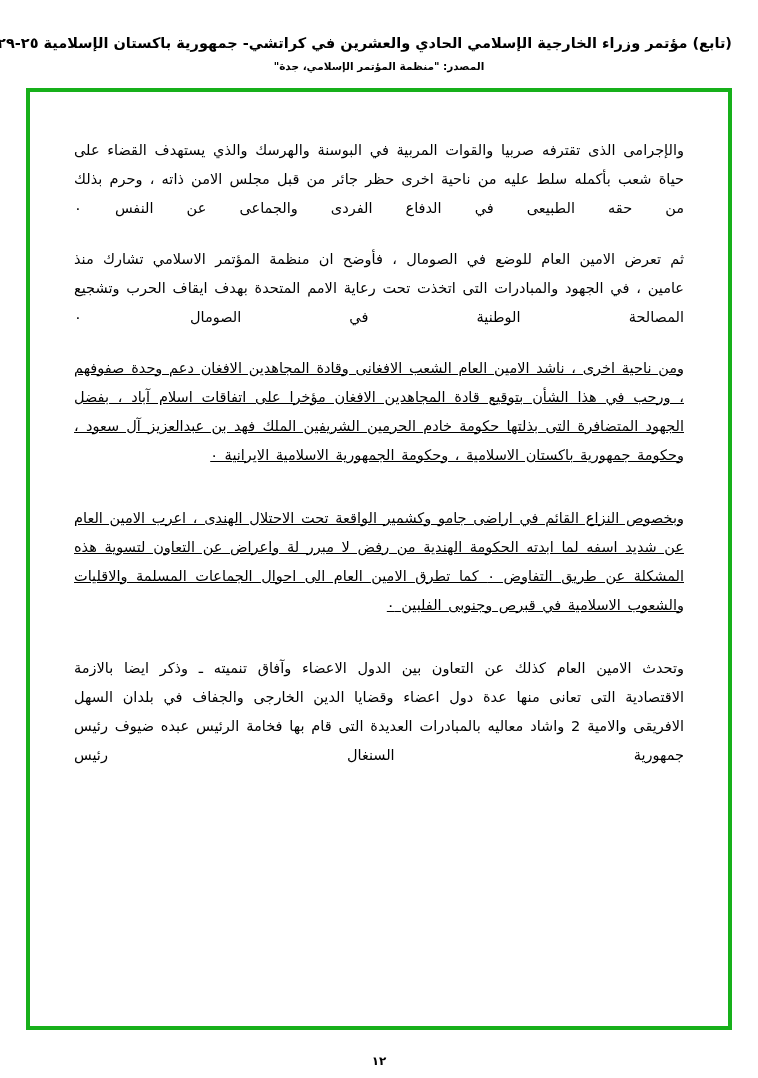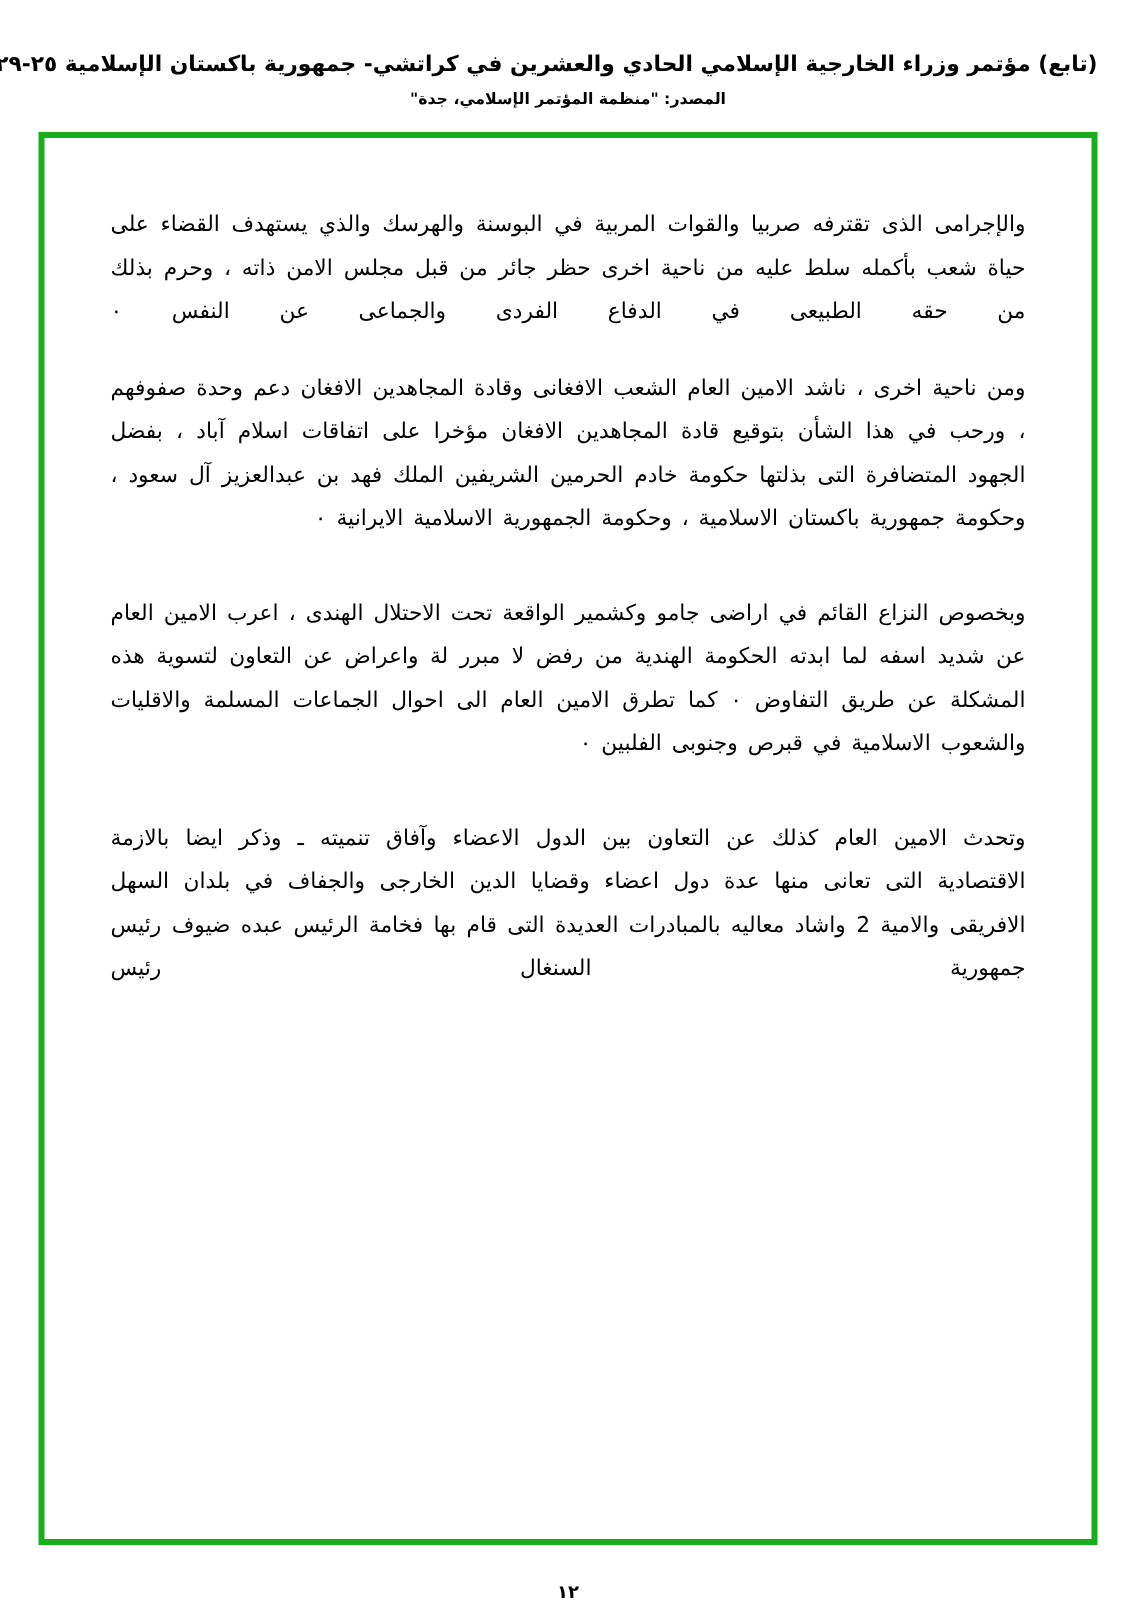--- a/index.html
+++ b/index.html
@@ -56,20 +56,21 @@
     text-align-last: justify;
     margin: 0 0 22px 0;
     letter-spacing: 0.6px;
     word-spacing: 2px;
   }
   .para.last-right {
     text-align-last: right;
   }
   .para.gap-big {
     margin-bottom: 34px;
+    text-decoration: underline;
   }
   .footer {
     text-align: center;
     font-size: 12px;
     font-weight: bold;
     padding-top: 24px;
     letter-spacing: 1px;
   }
 </style>
 </head>
@@ -77,20 +78,21 @@
 
 <div class="page">
 
   <div class="header">
     <div class="header-title">(تابع) مؤتمر وزراء الخارجية الإسلامي الحادي والعشرين في كراتشي- جمهورية باكستان الإسلامية ٢٥-٢٩ إبريل ١٩٩٣ - البيان الختامي</div>
     <div class="header-source">المصدر: "منظمة المؤتمر الإسلامي، جدة"</div>
   </div>
 
   <div class="frame">
     <p class="para">والإجرامى الذى تقترفه صربيا والقوات المربية في البوسنة والهرسك والذي يستهدف القضاء على حياة شعب بأكمله سلط عليه من ناحية اخرى حظر جائر من قبل مجلس الامن ذاته ، وحرم بذلك من حقه الطبيعى في الدفاع الفردى والجماعى عن النفس ٠</p>
+    <p class="para">ثم تعرض الامين العام للوضع في الصومال ، فأوضح ان منظمة المؤتمر الاسلامي تشارك منذ عامين ، في الجهود والمبادرات التى اتخذت تحت رعاية الامم المتحدة بهدف ايقاف الحرب وتشجيع المصالحة الوطنية في الصومال ٠</p>
     <p class="para last-right gap-big">ومن ناحية اخرى ، ناشد الامين العام الشعب الافغانى وقادة المجاهدين الافغان دعم وحدة صفوفهم ، ورحب في هذا الشأن بتوقيع قادة المجاهدين الافغان مؤخرا على اتفاقات اسلام آباد ، بفضل الجهود المتضافرة التى بذلتها حكومة خادم الحرمين الشريفين الملك فهد بن عبدالعزيز آل سعود ، وحكومة جمهورية باكستان الاسلامية ، وحكومة الجمهورية الاسلامية الايرانية ٠</p>
     <p class="para last-right gap-big">وبخصوص النزاع القائم في اراضى جامو وكشمير الواقعة تحت الاحتلال الهندى ، اعرب الامين العام عن شديد اسفه لما ابدته الحكومة الهندية من رفض لا مبرر لة واعراض عن التعاون لتسوية هذه المشكلة عن طريق التفاوض ٠ كما تطرق الامين العام الى احوال الجماعات المسلمة والاقليات والشعوب الاسلامية في قبرص وجنوبى الفلبين ٠</p>
     <p class="para">وتحدث الامين العام كذلك عن التعاون بين الدول الاعضاء وآفاق تنميته ـ وذكر ايضا بالازمة الاقتصادية التى تعانى منها عدة دول اعضاء وقضايا الدين الخارجى والجفاف في بلدان السهل الافريقى والامية 2 واشاد معاليه بالمبادرات العديدة التى قام بها فخامة الرئيس عبده ضيوف رئيس جمهورية السنغال رئيس</p>
   </div>
 
   <div class="footer">١٢</div>
 
 </div>
 
 </body></html>

